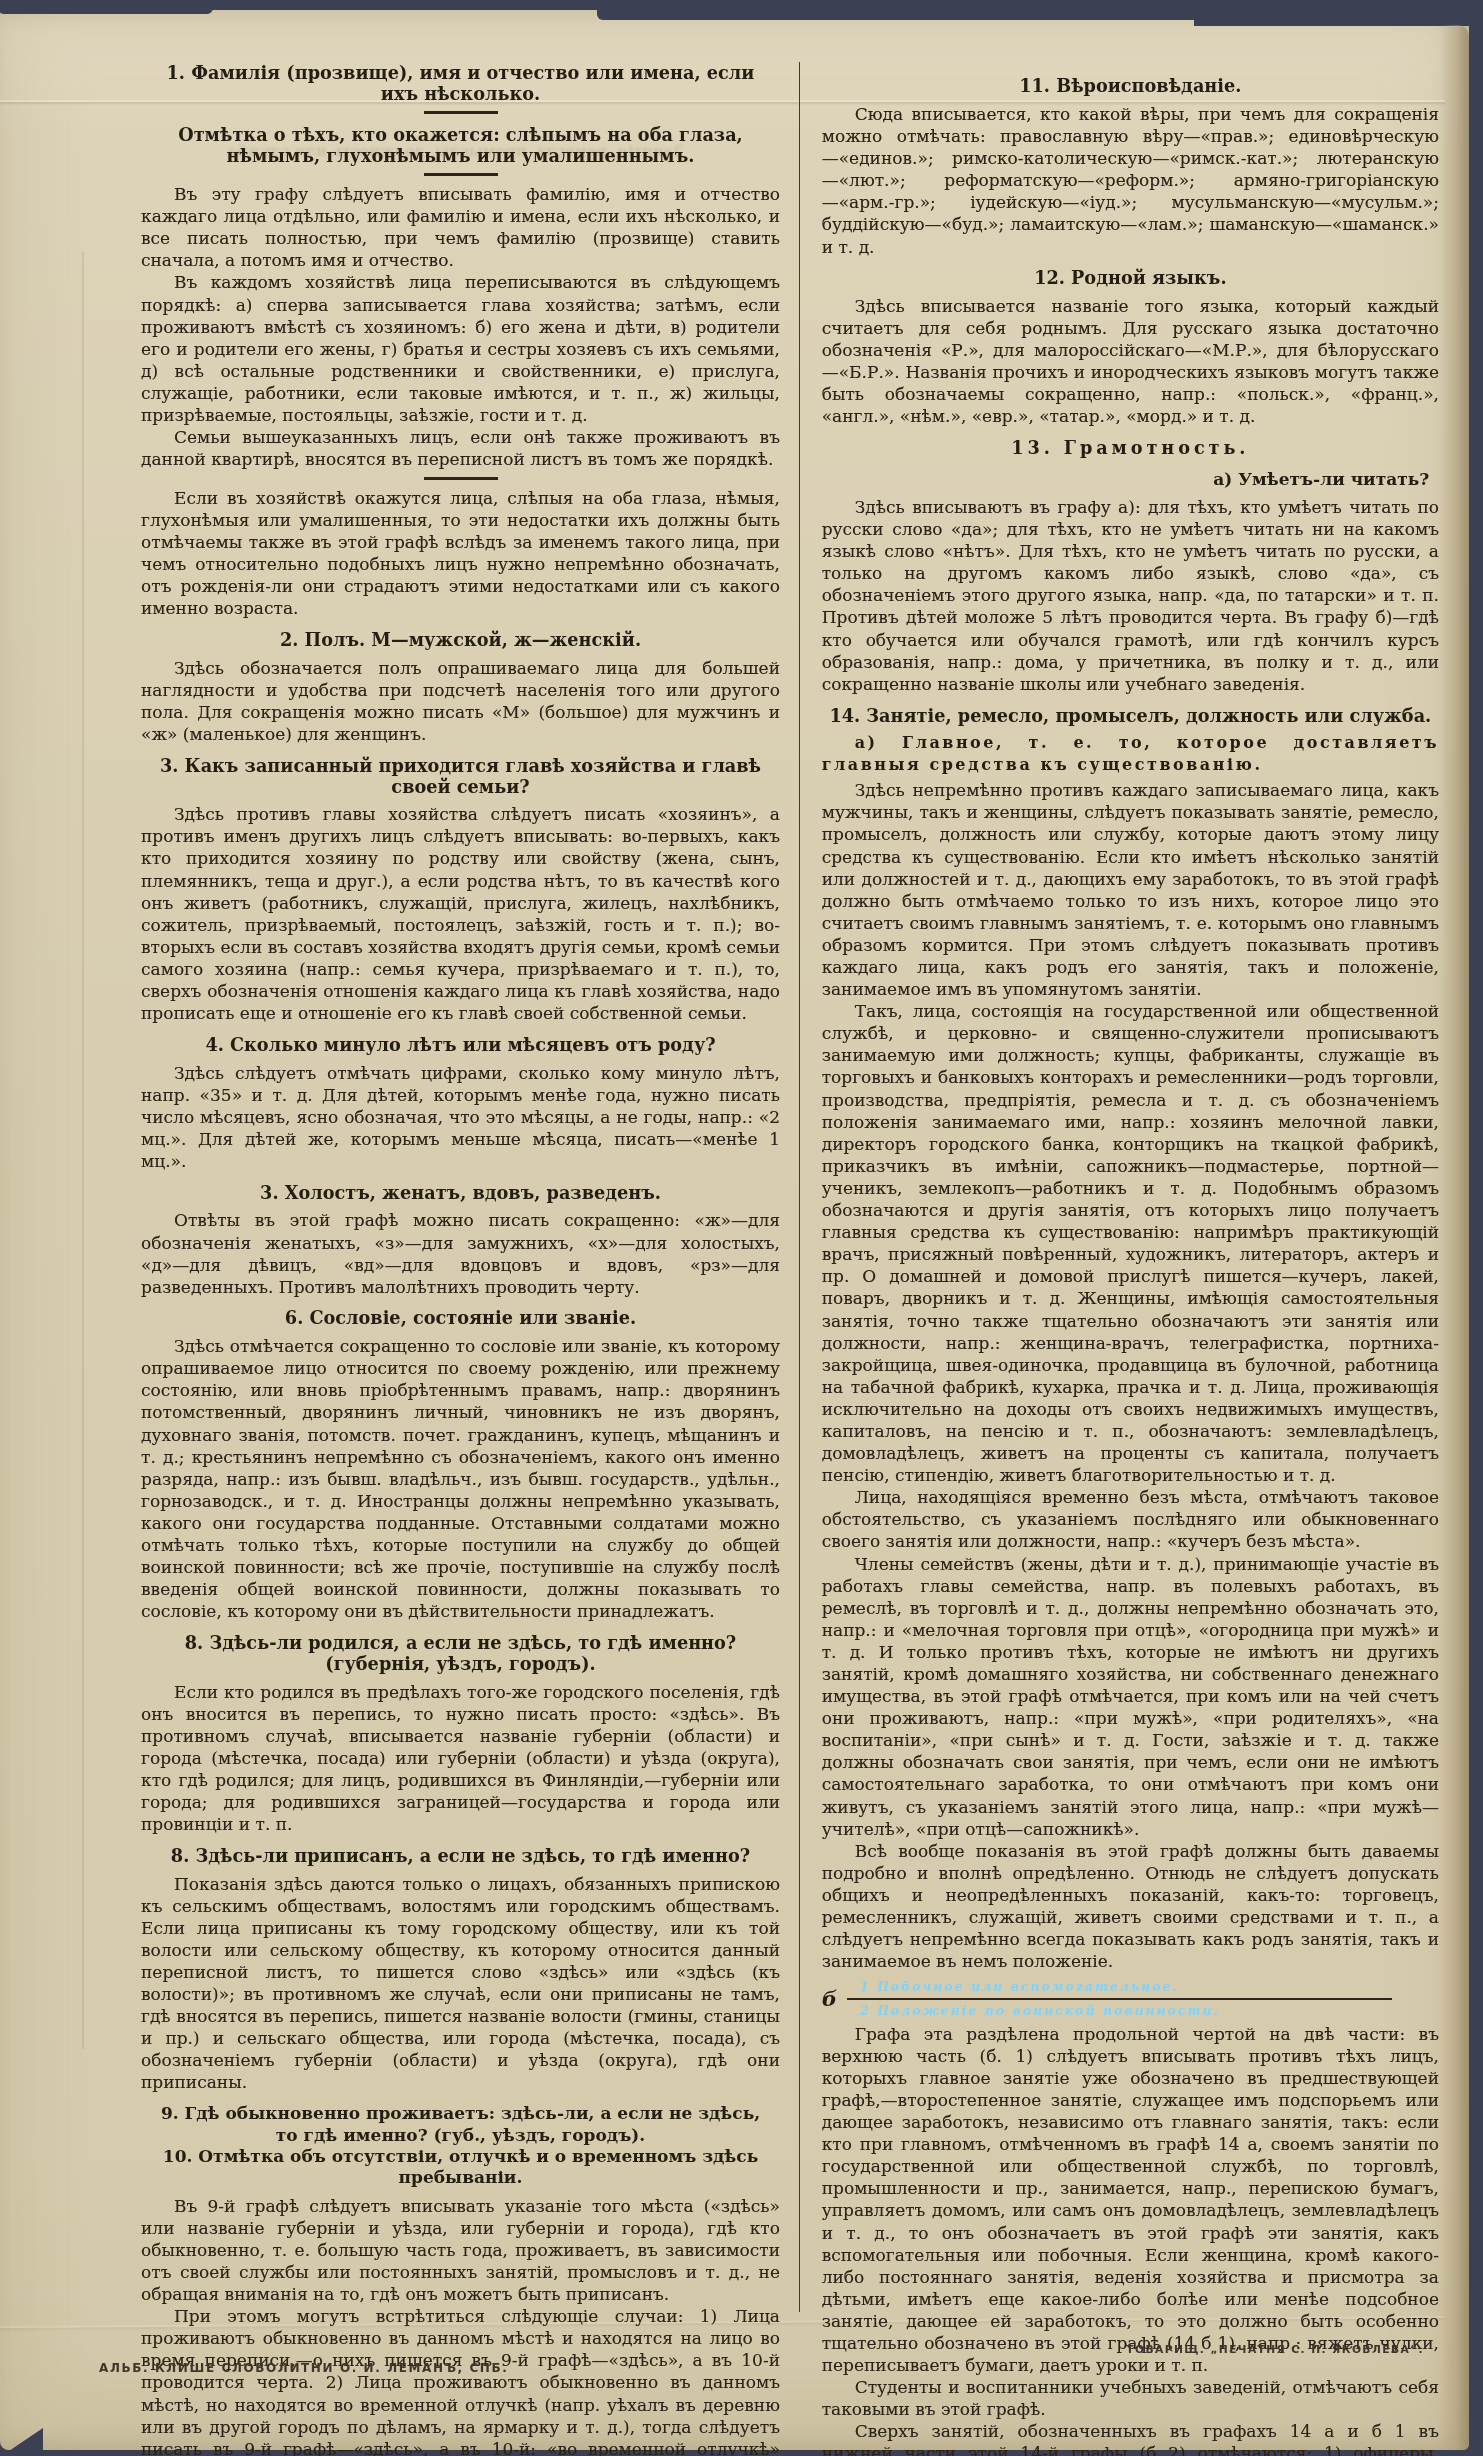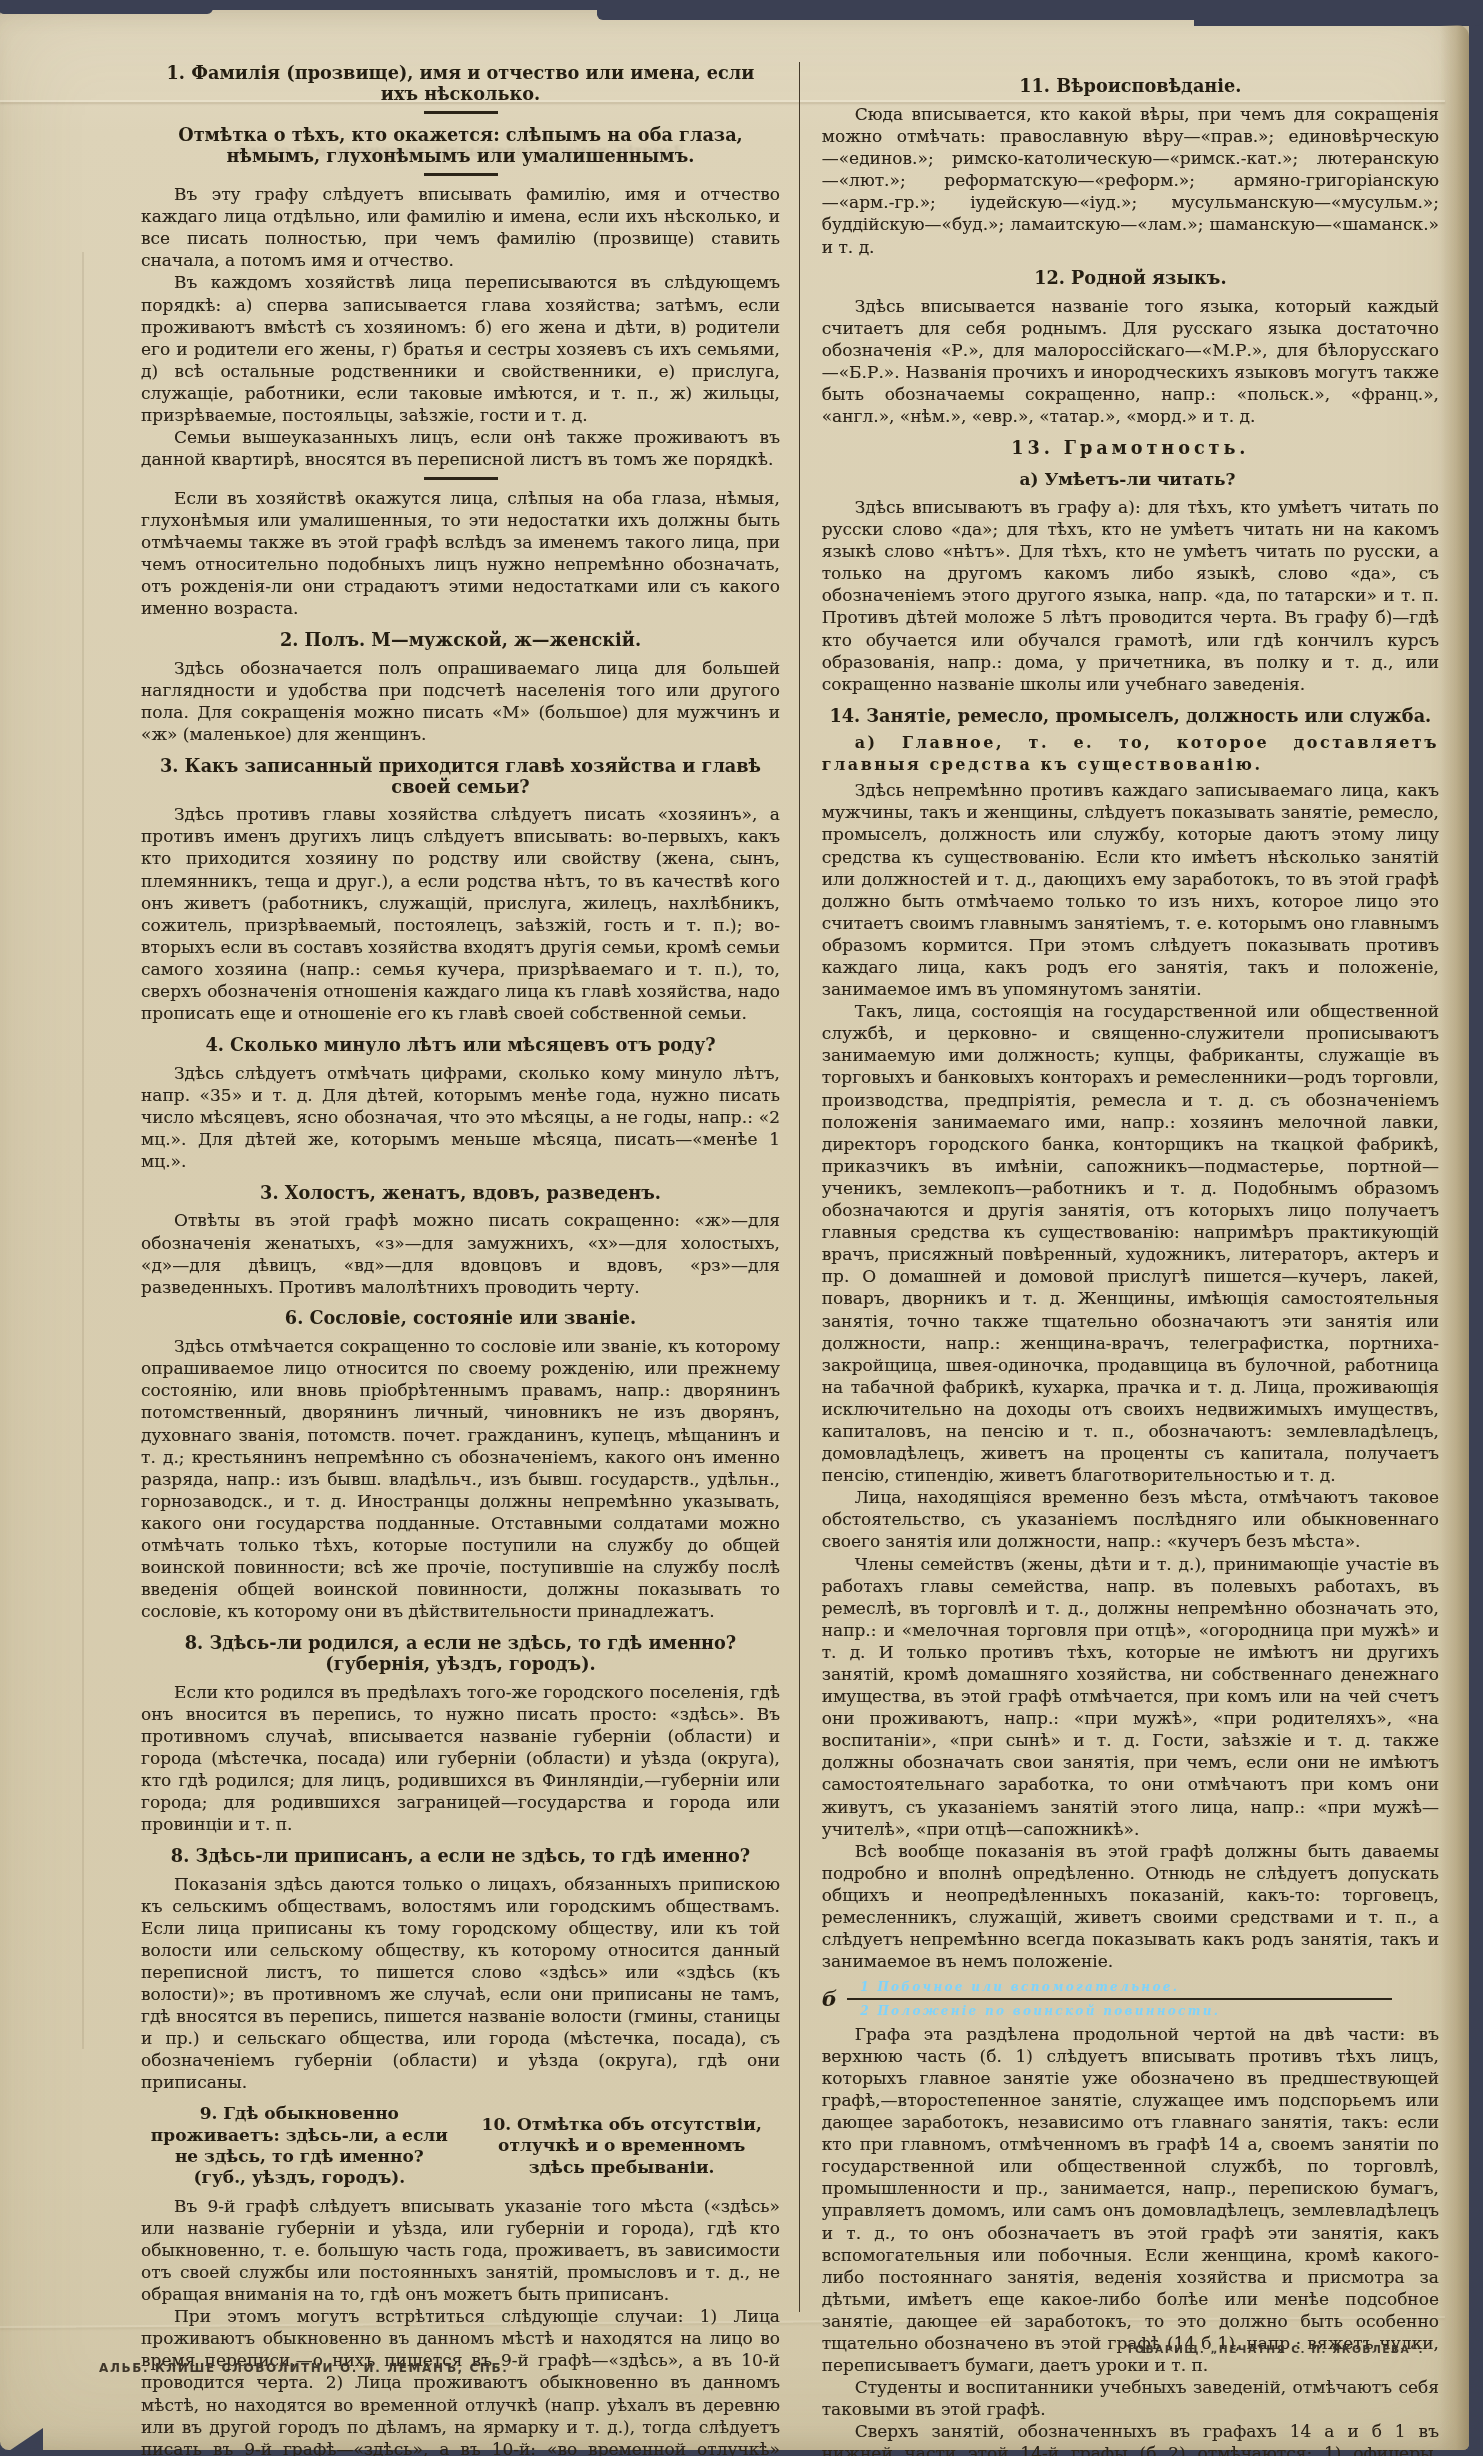--- a/index.html
+++ b/index.html
@@ -51,21 +51,21 @@
     font-weight:bold;text-align:center;color:#241d11;
     font-size:17.7px;line-height:1.18;margin:10.7px 3.9px 5.8px;
   }
   .h.sp{letter-spacing:3.9px;}
   .rule{width:74px;height:2.9px;background:#2b2418;margin:6.8px auto 6.8px;}
   .para{
     margin:0;text-align:justify;text-indent:33px;
     font-size:17px;line-height:1.30;
     text-shadow:0 0 0.5px rgba(43,35,24,.35);
   }
-  .split{display:flex;align-items:center;margin:9.7px 0 5.8px;}
+  .split{display:flex;align-items:flex-end;margin:9.7px 0 5.8px;flex-direction:column;}
   .split .cell{flex:1;font-weight:bold;text-align:center;color:#241d11;
     font-size:17px;line-height:1.26;padding:0 9.7px;}
   .split .vr{width:1.9px;background:#2b2418;margin:0 1.9px;}
   .suba{
     margin:5.8px 0 3.9px;font-weight:bold;letter-spacing:2.5px;
     font-size:16px;line-height:1.35;text-indent:33px;text-align:justify;color:#241d11;
   }
   .bblock{display:flex;align-items:center;margin:7.8px 0 4.9px;}
   .bblock .brace{font-size:21.3px;font-style:italic;font-weight:bold;width:25px;color:#241d11;}
   .bblock .lines{flex:1;}

